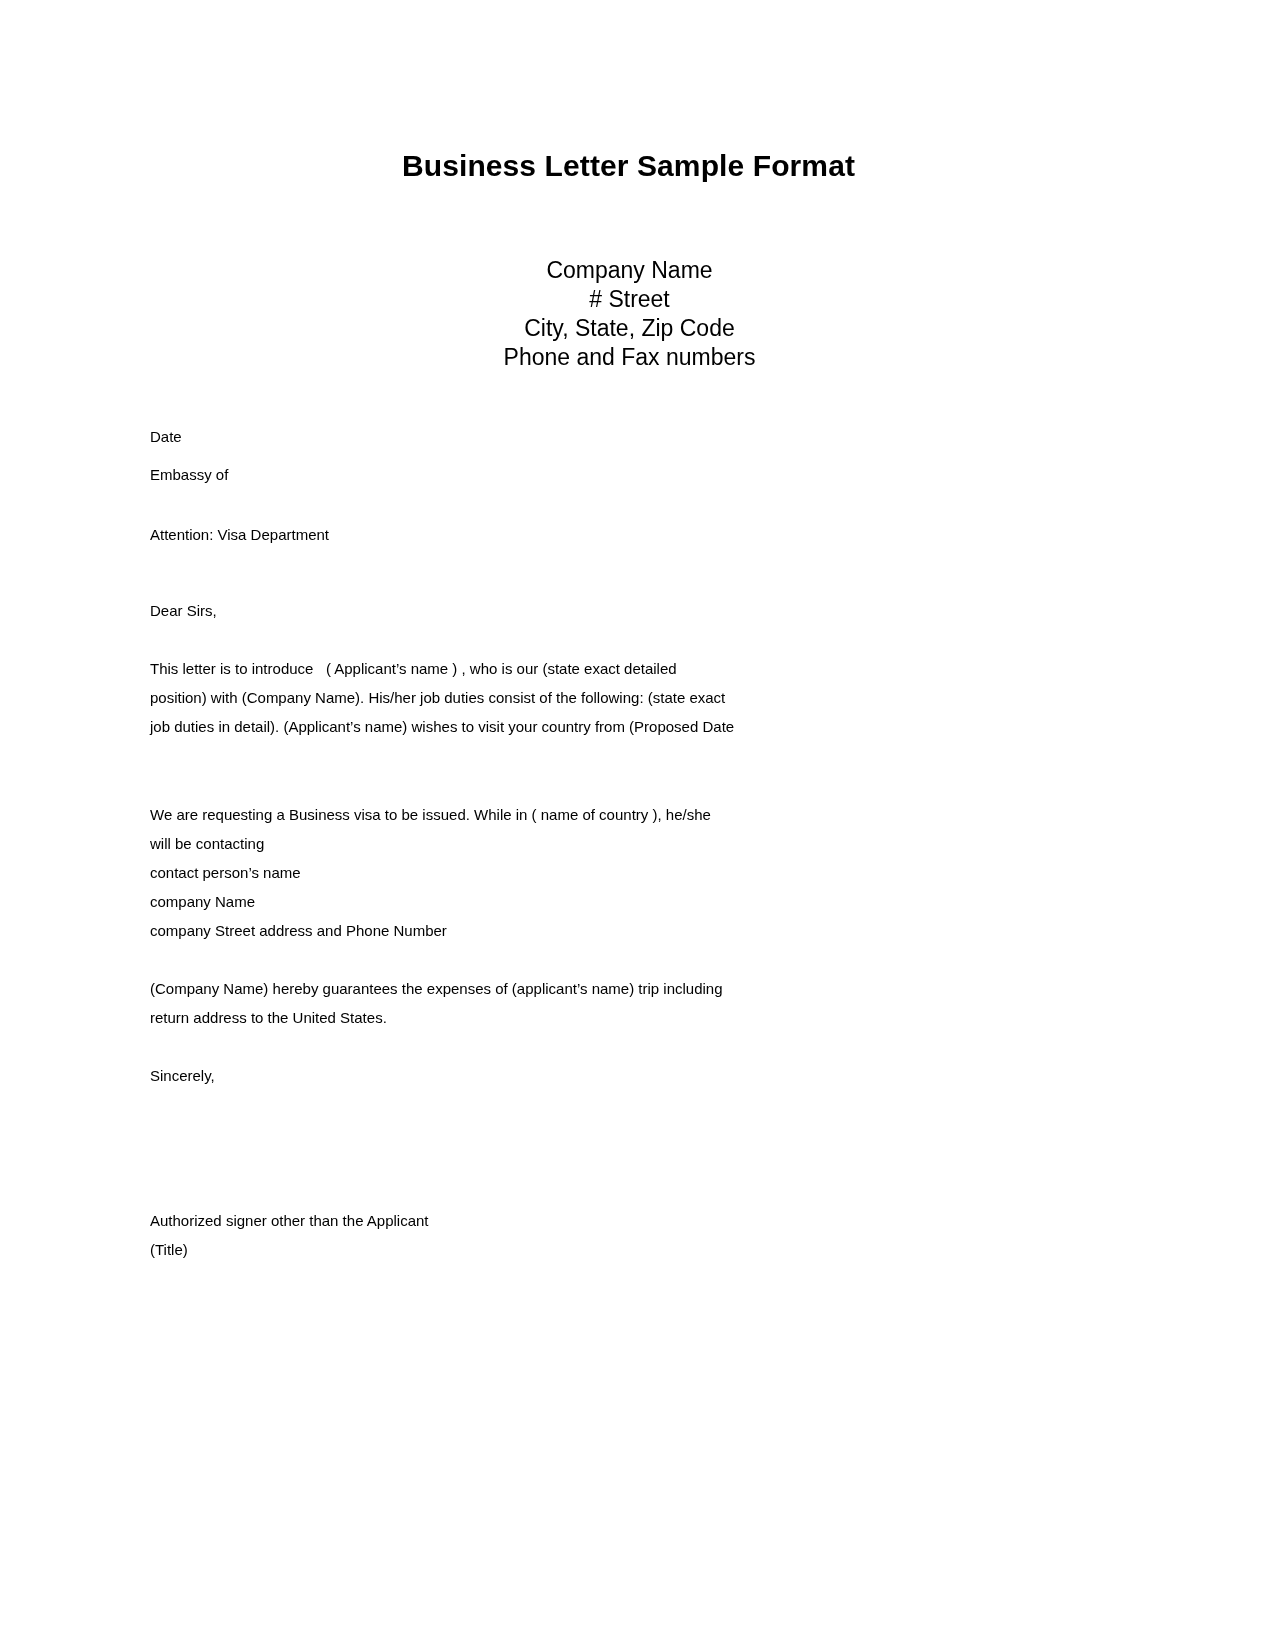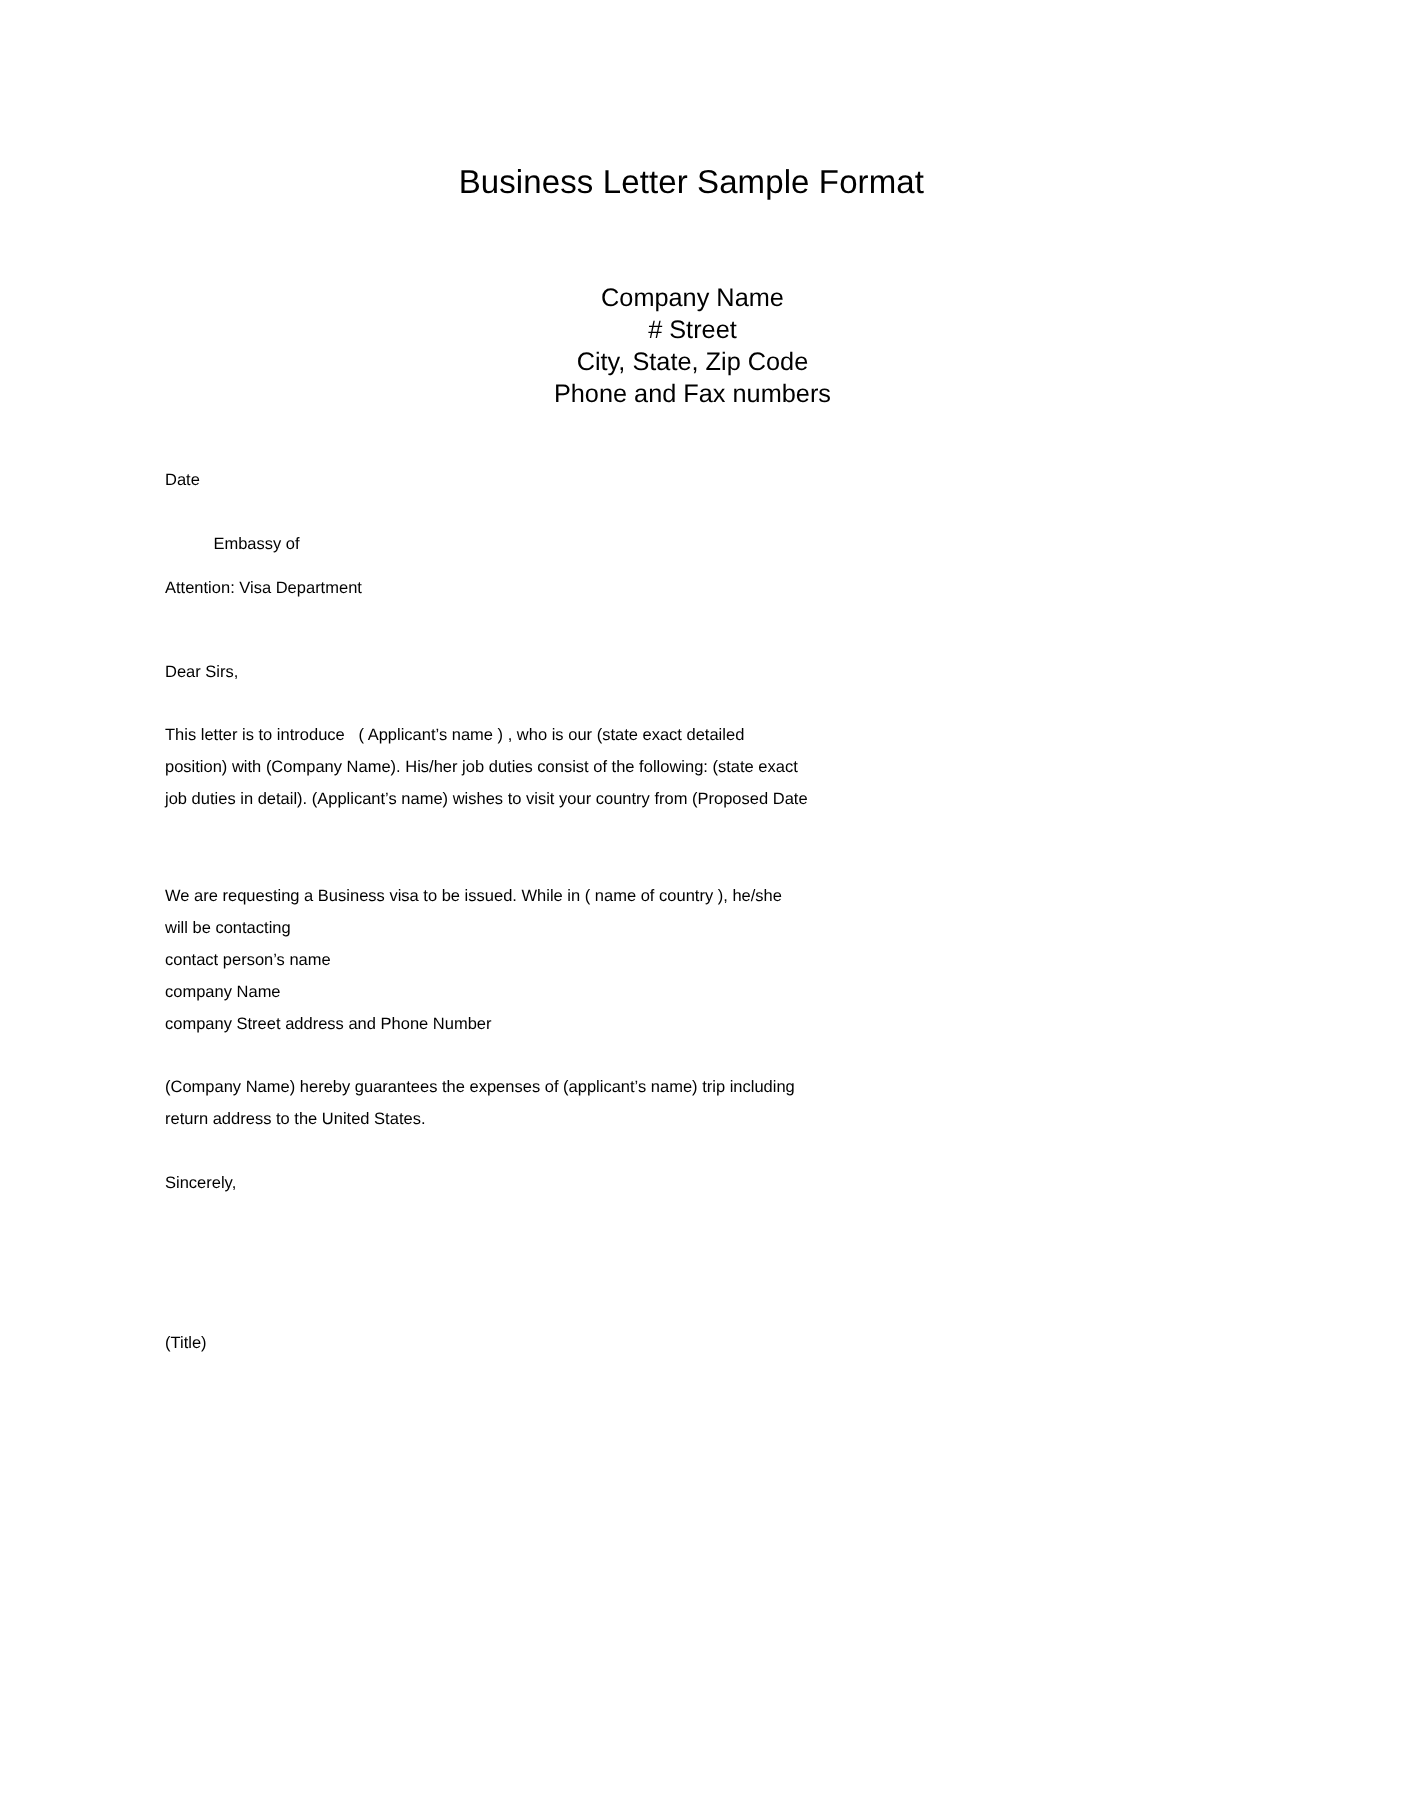--- a/index.html
+++ b/index.html
@@ -26,20 +26,21 @@
       position: absolute;
       left: 0;
       width: 1275px;
       top: 148px;
       text-align: center;
       font-size: 30px;
       line-height: 36px;
       letter-spacing: 0.1px;
       padding-left: 6px;
       box-sizing: border-box;
+      font-weight: bold;
     }
     .title span { position: relative; left: -12px; }
     .address {
       position: absolute;
       left: 0;
       width: 1275px;
       top: 256px;
       text-align: center;
       font-size: 23px;
       line-height: 29px;
@@ -47,21 +48,21 @@
     .address div { position: relative; left: -8px; white-space: nowrap; }
     .body-text {
       position: absolute;
       left: 150px;
       width: 1000px;
       font-size: 15px;
       line-height: 29px;
     }
     .line { white-space: pre; }
     #date        { top: 422px; }
-    #embassy     { top: 480px; margin-left: 44px; }
+    #embassy     { top: 460px; }
     #attention   { top: 520px; }
     #salutation  { top: 596px; }
     #para1       { top: 654px; }
     #para2       { top: 800px; }
     #para3       { top: 974px; }
     #closing     { top: 1061px; }
     #signature   { top: 1206px; }
   </style>
 </head>
 <body>
@@ -112,16 +113,17 @@
   <div class="body-text" id="para3">
     <div class="line">(Company Name) hereby guarantees the expenses of (applicant’s name) trip including</div>
     <div class="line">return address to the United States.</div>
   </div>
 
   <div class="body-text" id="closing">
     <div class="line">Sincerely,</div>
   </div>
 
   <div class="body-text" id="signature">
+    <div class="line">Authorized signer other than the Applicant</div>
     <div class="line">(Title)</div>
   </div>
 
 </div>
 
 </body></html>

